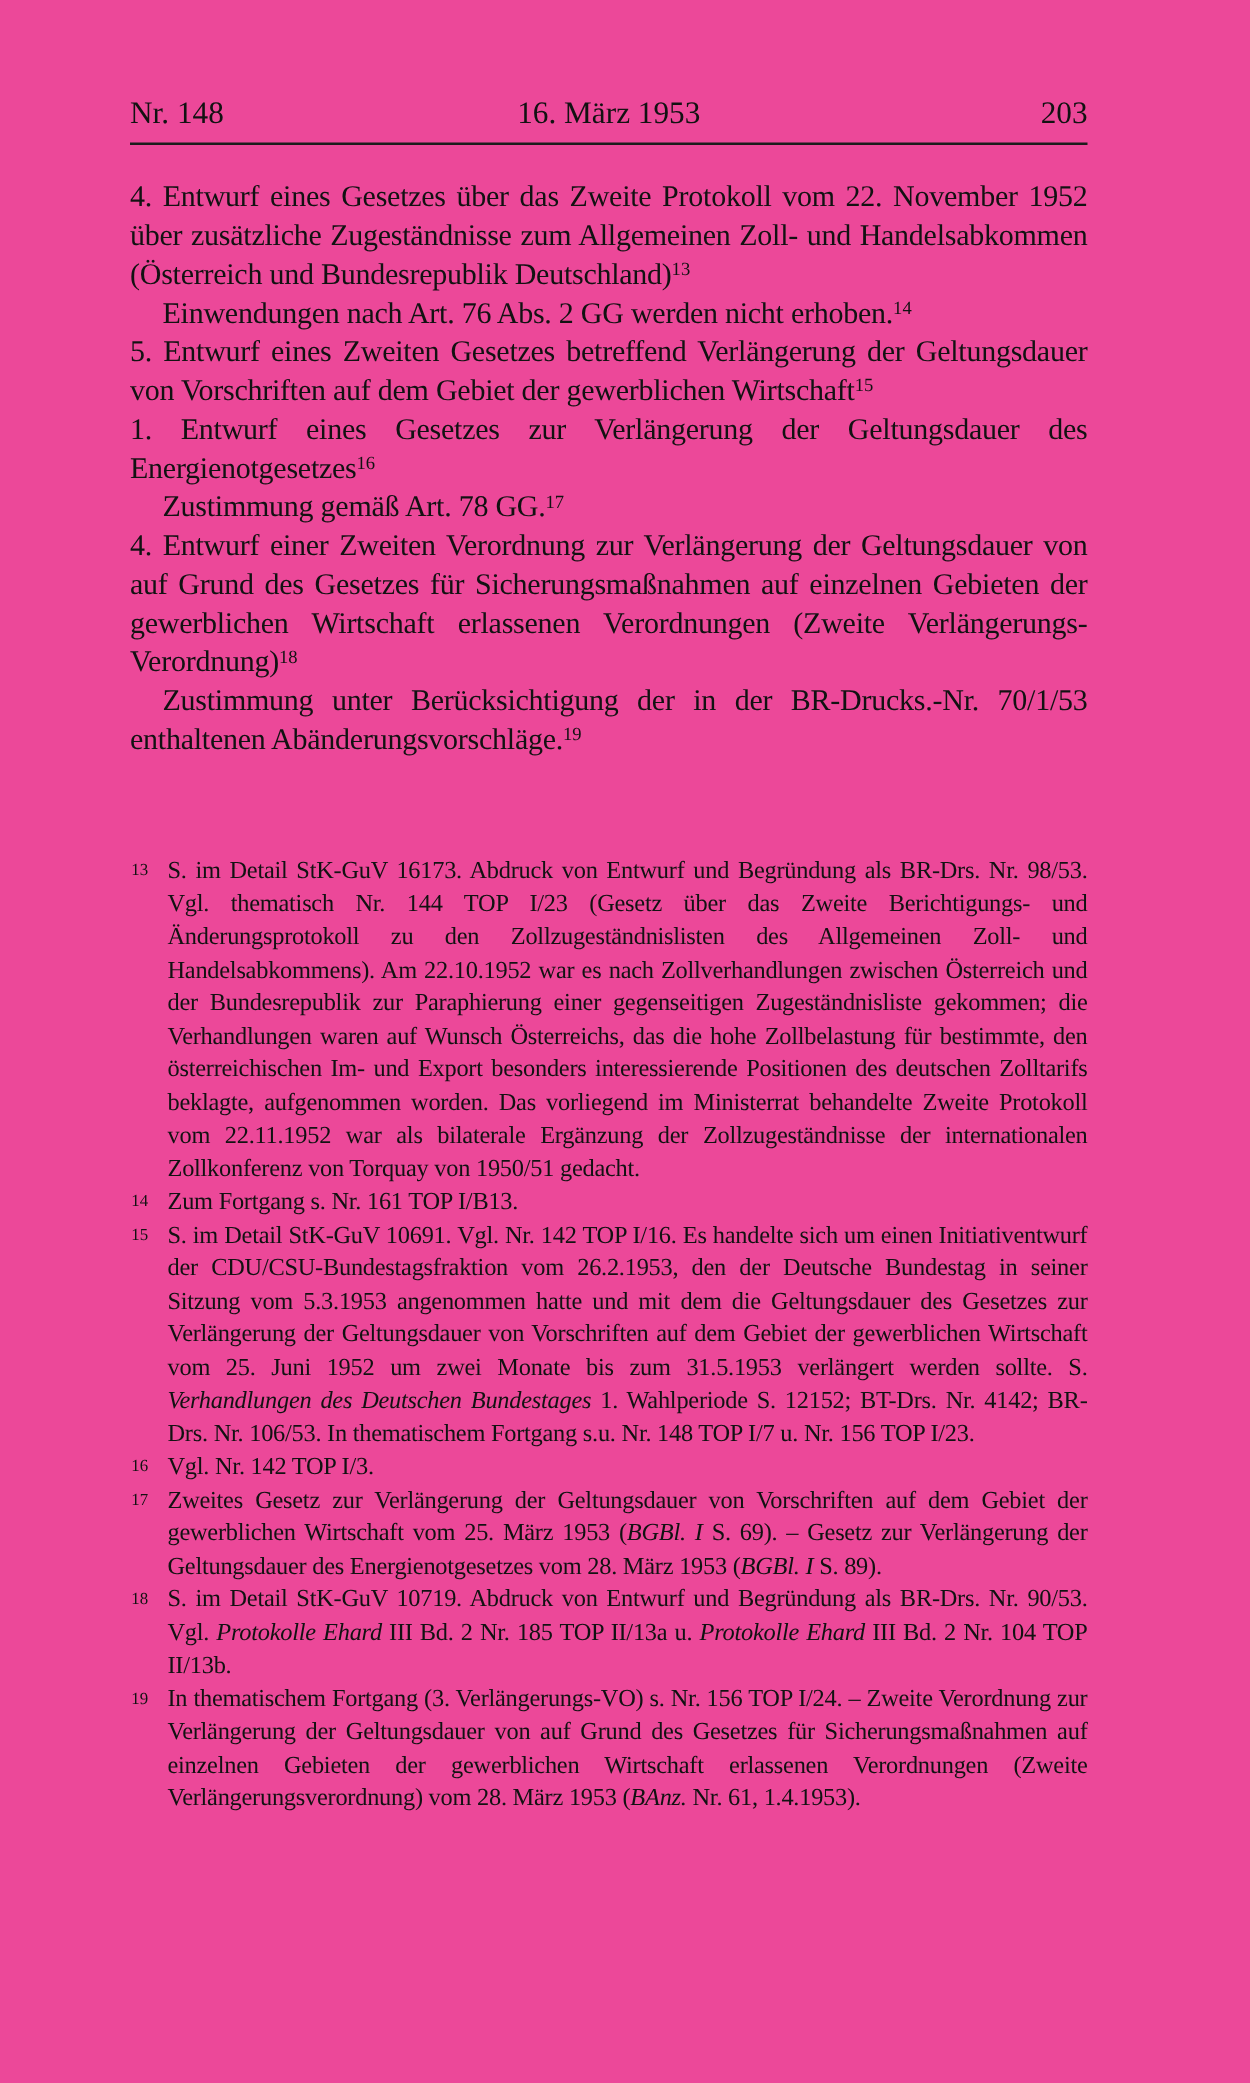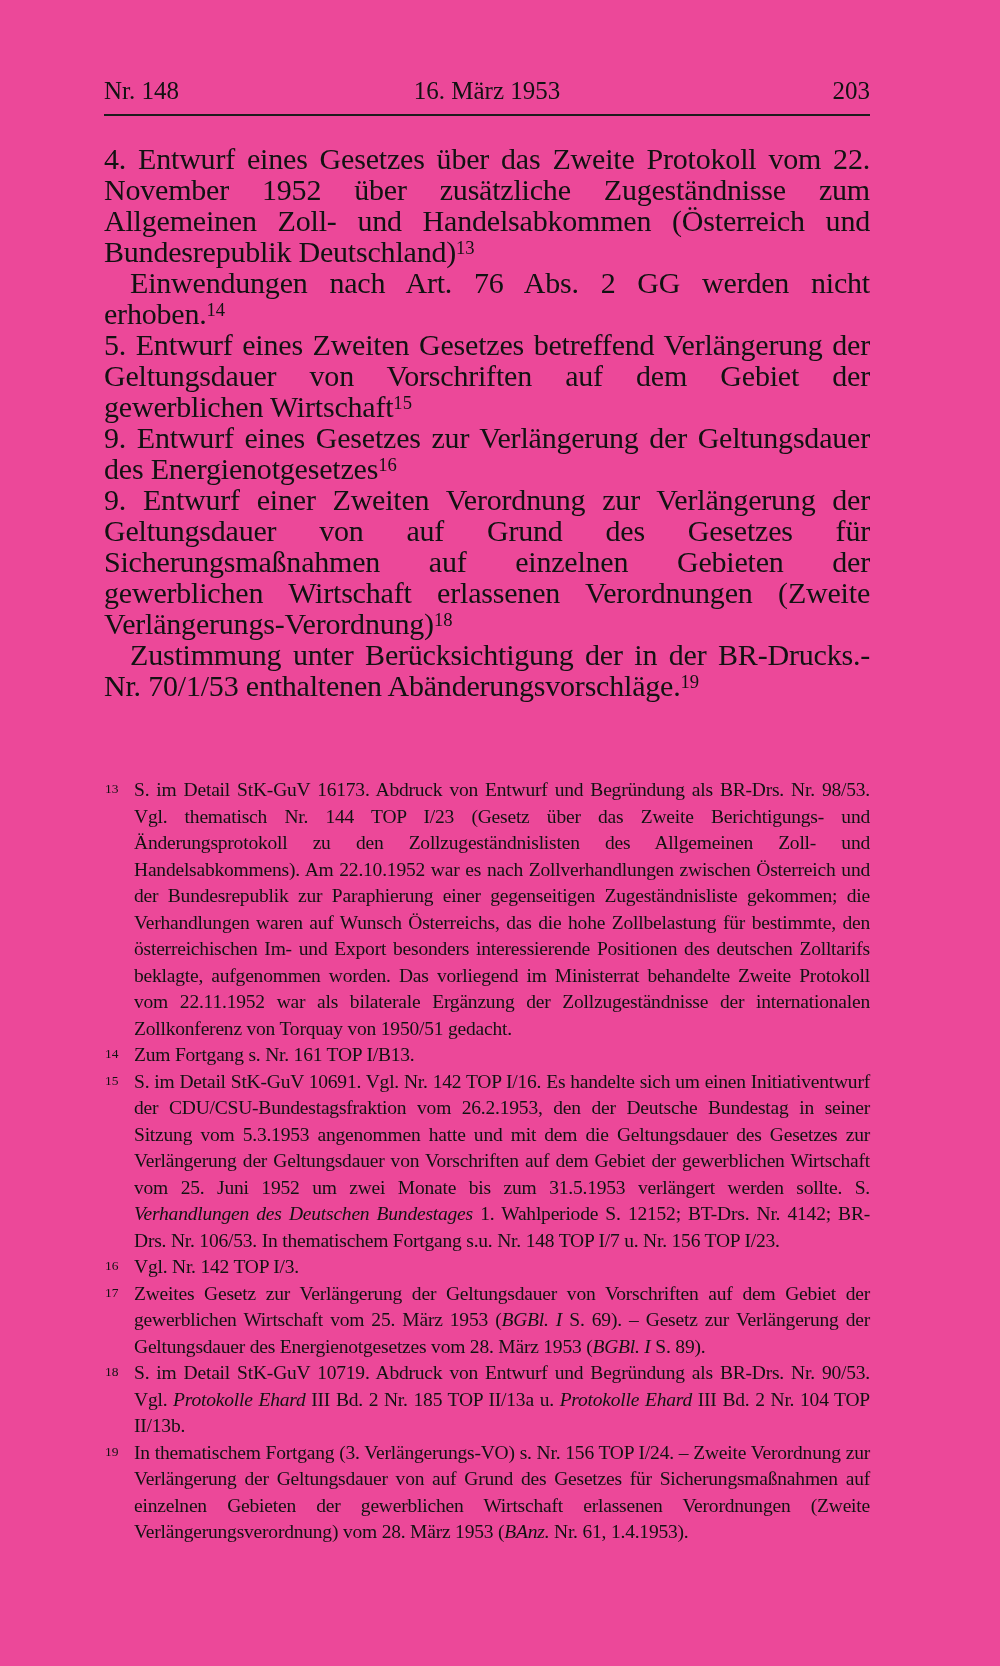--- a/index.html
+++ b/index.html
@@ -27,21 +27,21 @@
     display: flex;
     justify-content: space-between;
   }
   .running-header .date-center {
     position: absolute;
     left: 0; right: 0;
     text-align: center;
   }
   .main-text {
     margin-top: 27px;
-    font-size: 30px;
+    font-size: 24px;
     line-height: 31px;
     text-align: justify;
     letter-spacing: -0.2px;
   }
   .para { margin: 0; }
   .para.indent { text-indent: 26px; }
   sup.ref {
     font-size: 62%;
     line-height: 0;
     vertical-align: baseline;
@@ -79,22 +79,23 @@
     <div class="running-header">
       <span>Nr. 148</span>
       <span class="date-center">16. März 1953</span>
       <span>203</span>
     </div>
 
     <div class="main-text">
         <p class="para"><span>4. Entwurf eines Gesetzes über das Zweite Protokoll vom 22. November 1952 über zusätzliche Zugeständnisse zum Allgemeinen Zoll- und Handelsabkommen (Österreich und Bundesrepublik Deutschland)</span><sup class="ref">13</sup></p>
         <p class="para indent"><span>Einwendungen nach Art. 76 Abs. 2 GG werden nicht erhoben.</span><sup class="ref">14</sup></p>
         <p class="para"><span>5. Entwurf eines Zweiten Gesetzes betreffend Verlängerung der Geltungsdauer von Vorschriften auf dem Gebiet der gewerblichen Wirtschaft</span><sup class="ref">15</sup></p>
-        <p class="para"><span>9. Entwurf eines Gesetzes zur Verlängerung der Geltungsdauer des Energienotgesetzes</span><sup class="ref">16</sup></p>
-        <p class="para"><span>9. Entwurf einer Zweiten Verordnung zur Verlängerung der Geltungsdauer von auf Grund des Gesetzes für Sicherungsmaßnahmen auf einzelnen Gebieten der gewerblichen Wirtschaft erlassenen Verordnungen (Zweite Verlängerungs-Verordnung)</span><sup class="ref">18</sup></p>
+        <p class="para"><span>1. Entwurf eines Gesetzes zur Verlängerung der Geltungsdauer des Energienotgesetzes</span><sup class="ref">16</sup></p>
+        <p class="para indent"><span>Zustimmung gemäß Art. 78 GG.</span><sup class="ref">17</sup></p>
+        <p class="para"><span>4. Entwurf einer Zweiten Verordnung zur Verlängerung der Geltungsdauer von auf Grund des Gesetzes für Sicherungsmaßnahmen auf einzelnen Gebieten der gewerblichen Wirtschaft erlassenen Verordnungen (Zweite Verlängerungs-Verordnung)</span><sup class="ref">18</sup></p>
         <p class="para indent"><span>Zustimmung unter Berücksichtigung der in der BR-Drucks.-Nr. 70/1/53 enthaltenen Abänderungsvorschläge.</span><sup class="ref">19</sup></p>
       </div>
 
     <div class="footnotes">
         <div class="footnote"><span class="fn-num">13</span><span>S. im Detail StK-GuV 16173. Abdruck von Entwurf und Begründung als BR-Drs. Nr. 98/53. Vgl. thematisch Nr. 144 TOP I/23 (Gesetz über das Zweite Berichtigungs- und Änderungsprotokoll zu den Zollzugeständnislisten des Allgemeinen Zoll- und Handelsabkommens). Am 22.10.1952 war es nach Zollverhandlungen zwischen Österreich und der Bundesrepublik zur Paraphierung einer gegenseitigen Zugeständnisliste gekommen; die Verhandlungen waren auf Wunsch Österreichs, das die hohe Zollbelastung für bestimmte, den österreichischen Im- und Export besonders interessierende Positionen des deutschen Zolltarifs beklagte, aufgenommen worden. Das vorliegend im Ministerrat behandelte Zweite Protokoll vom 22.11.1952 war als bilaterale Ergänzung der Zollzugeständnisse der internationalen Zollkonferenz von Torquay von 1950/51 gedacht.</span></div>
         <div class="footnote"><span class="fn-num">14</span><span>Zum Fortgang s. Nr. 161 TOP I/B13.</span></div>
         <div class="footnote"><span class="fn-num">15</span><span>S. im Detail StK-GuV 10691. Vgl. Nr. 142 TOP I/16. Es handelte sich um einen Initiativentwurf der CDU/CSU-Bundestagsfraktion vom 26.2.1953, den der Deutsche Bundestag in seiner Sitzung vom 5.3.1953 angenommen hatte und mit dem die Geltungsdauer des Gesetzes zur Verlängerung der Geltungsdauer von Vorschriften auf dem Gebiet der gewerblichen Wirtschaft vom 25. Juni 1952 um zwei Monate bis zum 31.5.1953 verlängert werden sollte. S. </span><em>Verhandlungen des Deutschen Bundestages</em><span> 1. Wahlperiode S. 12152; BT-Drs. Nr. 4142; BR-Drs. Nr. 106/53. In thematischem Fortgang s.u. Nr. 148 TOP I/7 u. Nr. 156 TOP I/23.</span></div>
         <div class="footnote"><span class="fn-num">16</span><span>Vgl. Nr. 142 TOP I/3.</span></div>
         <div class="footnote"><span class="fn-num">17</span><span>Zweites Gesetz zur Verlängerung der Geltungsdauer von Vorschriften auf dem Gebiet der gewerblichen Wirtschaft vom 25. März 1953 (</span><em>BGBl. I</em><span> S. 69). – Gesetz zur Verlängerung der Geltungsdauer des Energienotgesetzes vom 28. März 1953 (</span><em>BGBl. I</em><span> S. 89).</span></div>
         <div class="footnote"><span class="fn-num">18</span><span>S. im Detail StK-GuV 10719. Abdruck von Entwurf und Begründung als BR-Drs. Nr. 90/53. Vgl. </span><em>Protokolle Ehard</em><span> III Bd. 2 Nr. 185 TOP II/13a u. </span><em>Protokolle Ehard</em><span> III Bd. 2 Nr. 104 TOP II/13b.</span></div>

